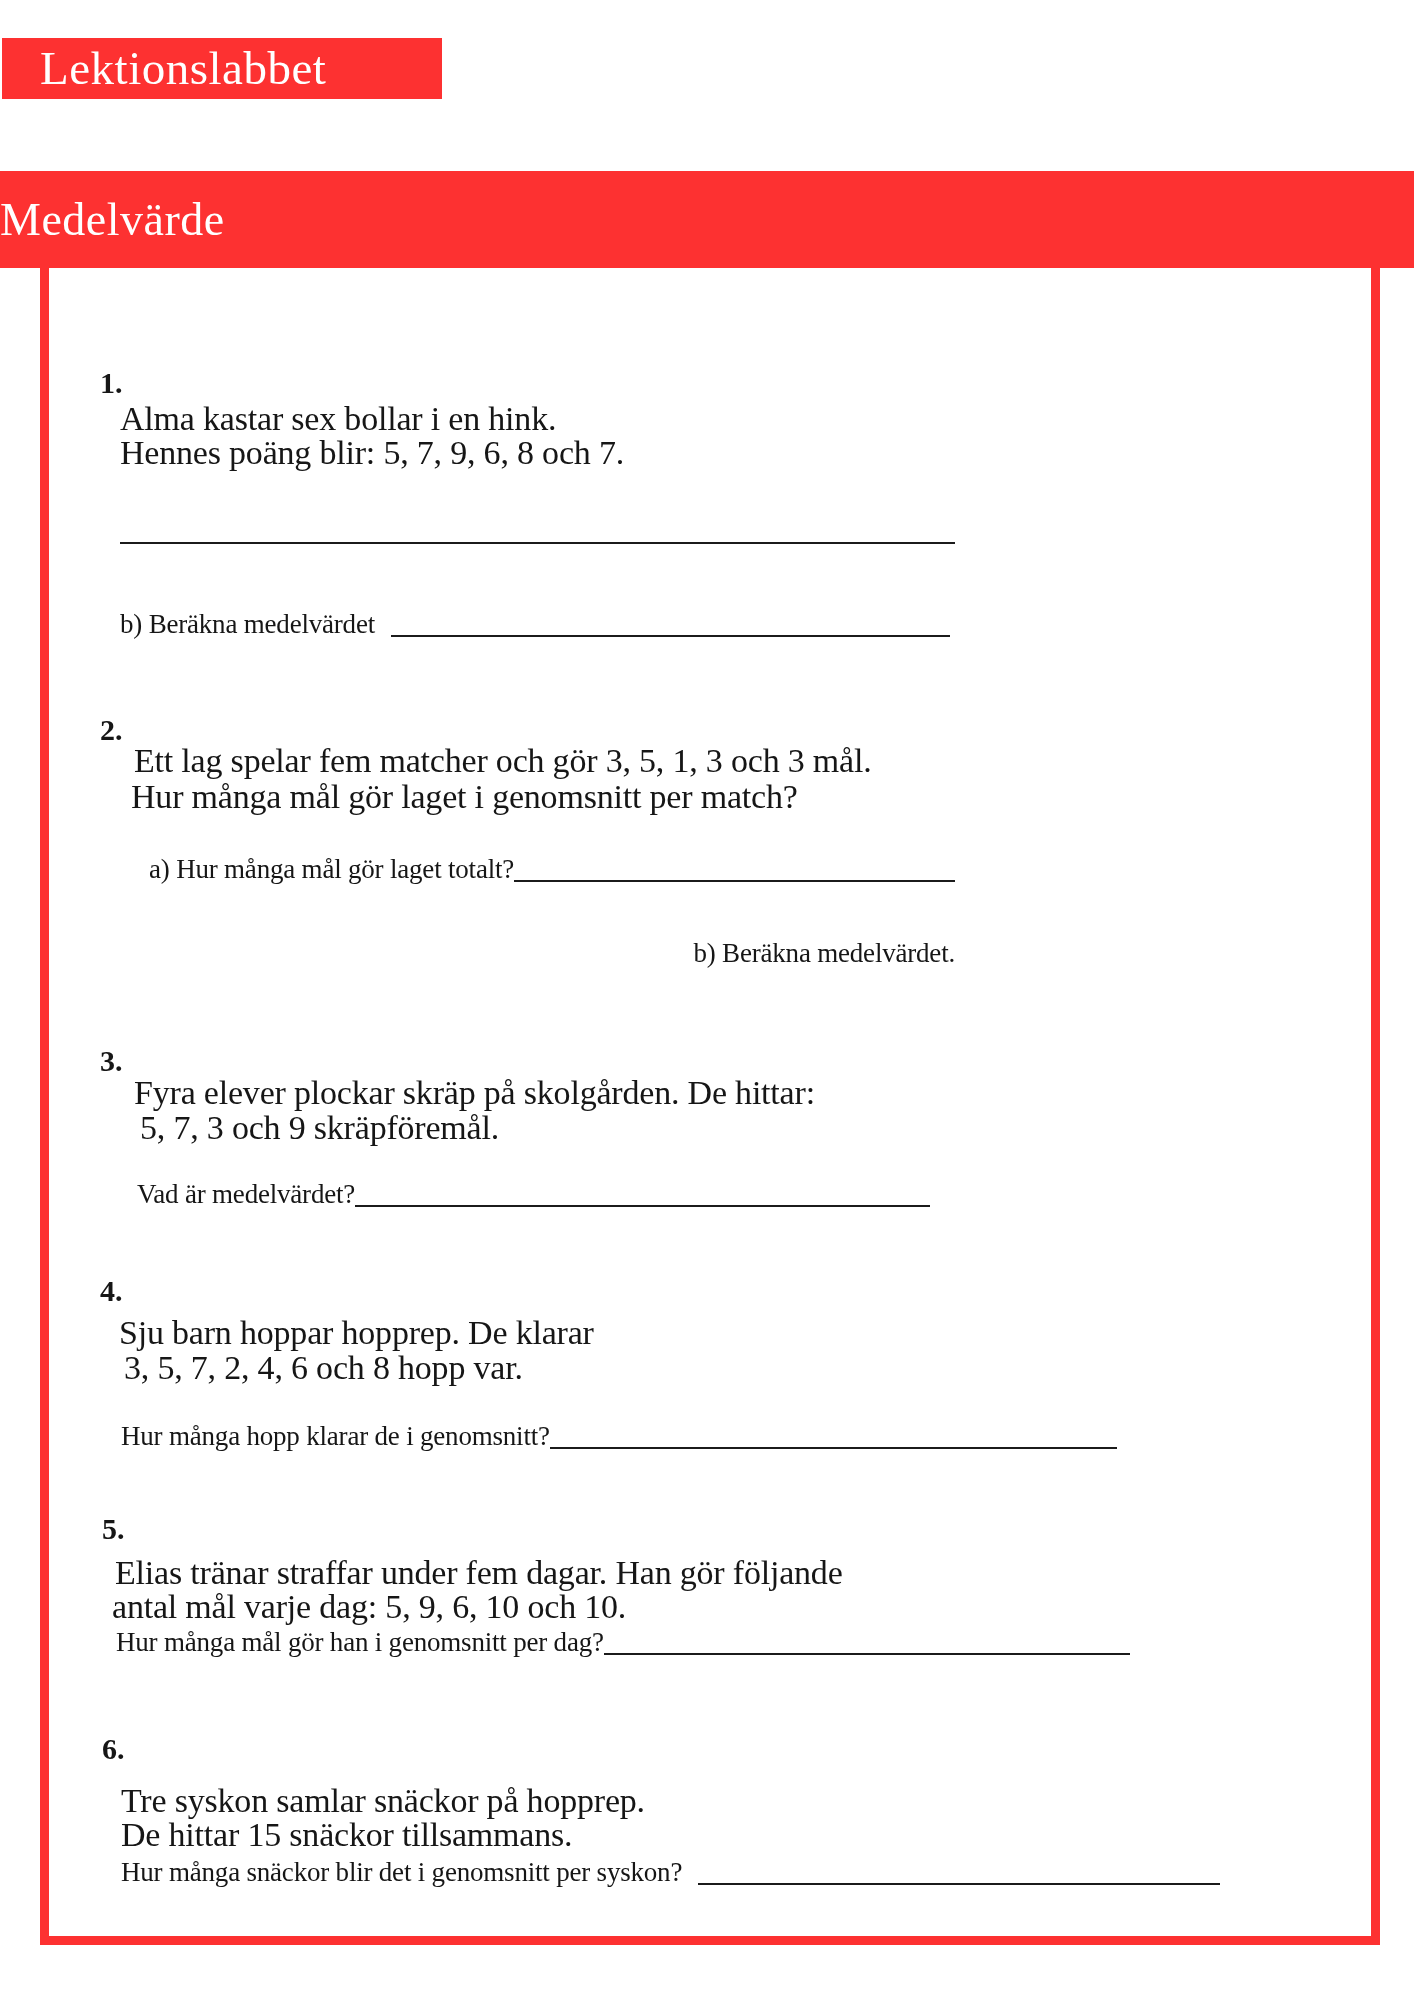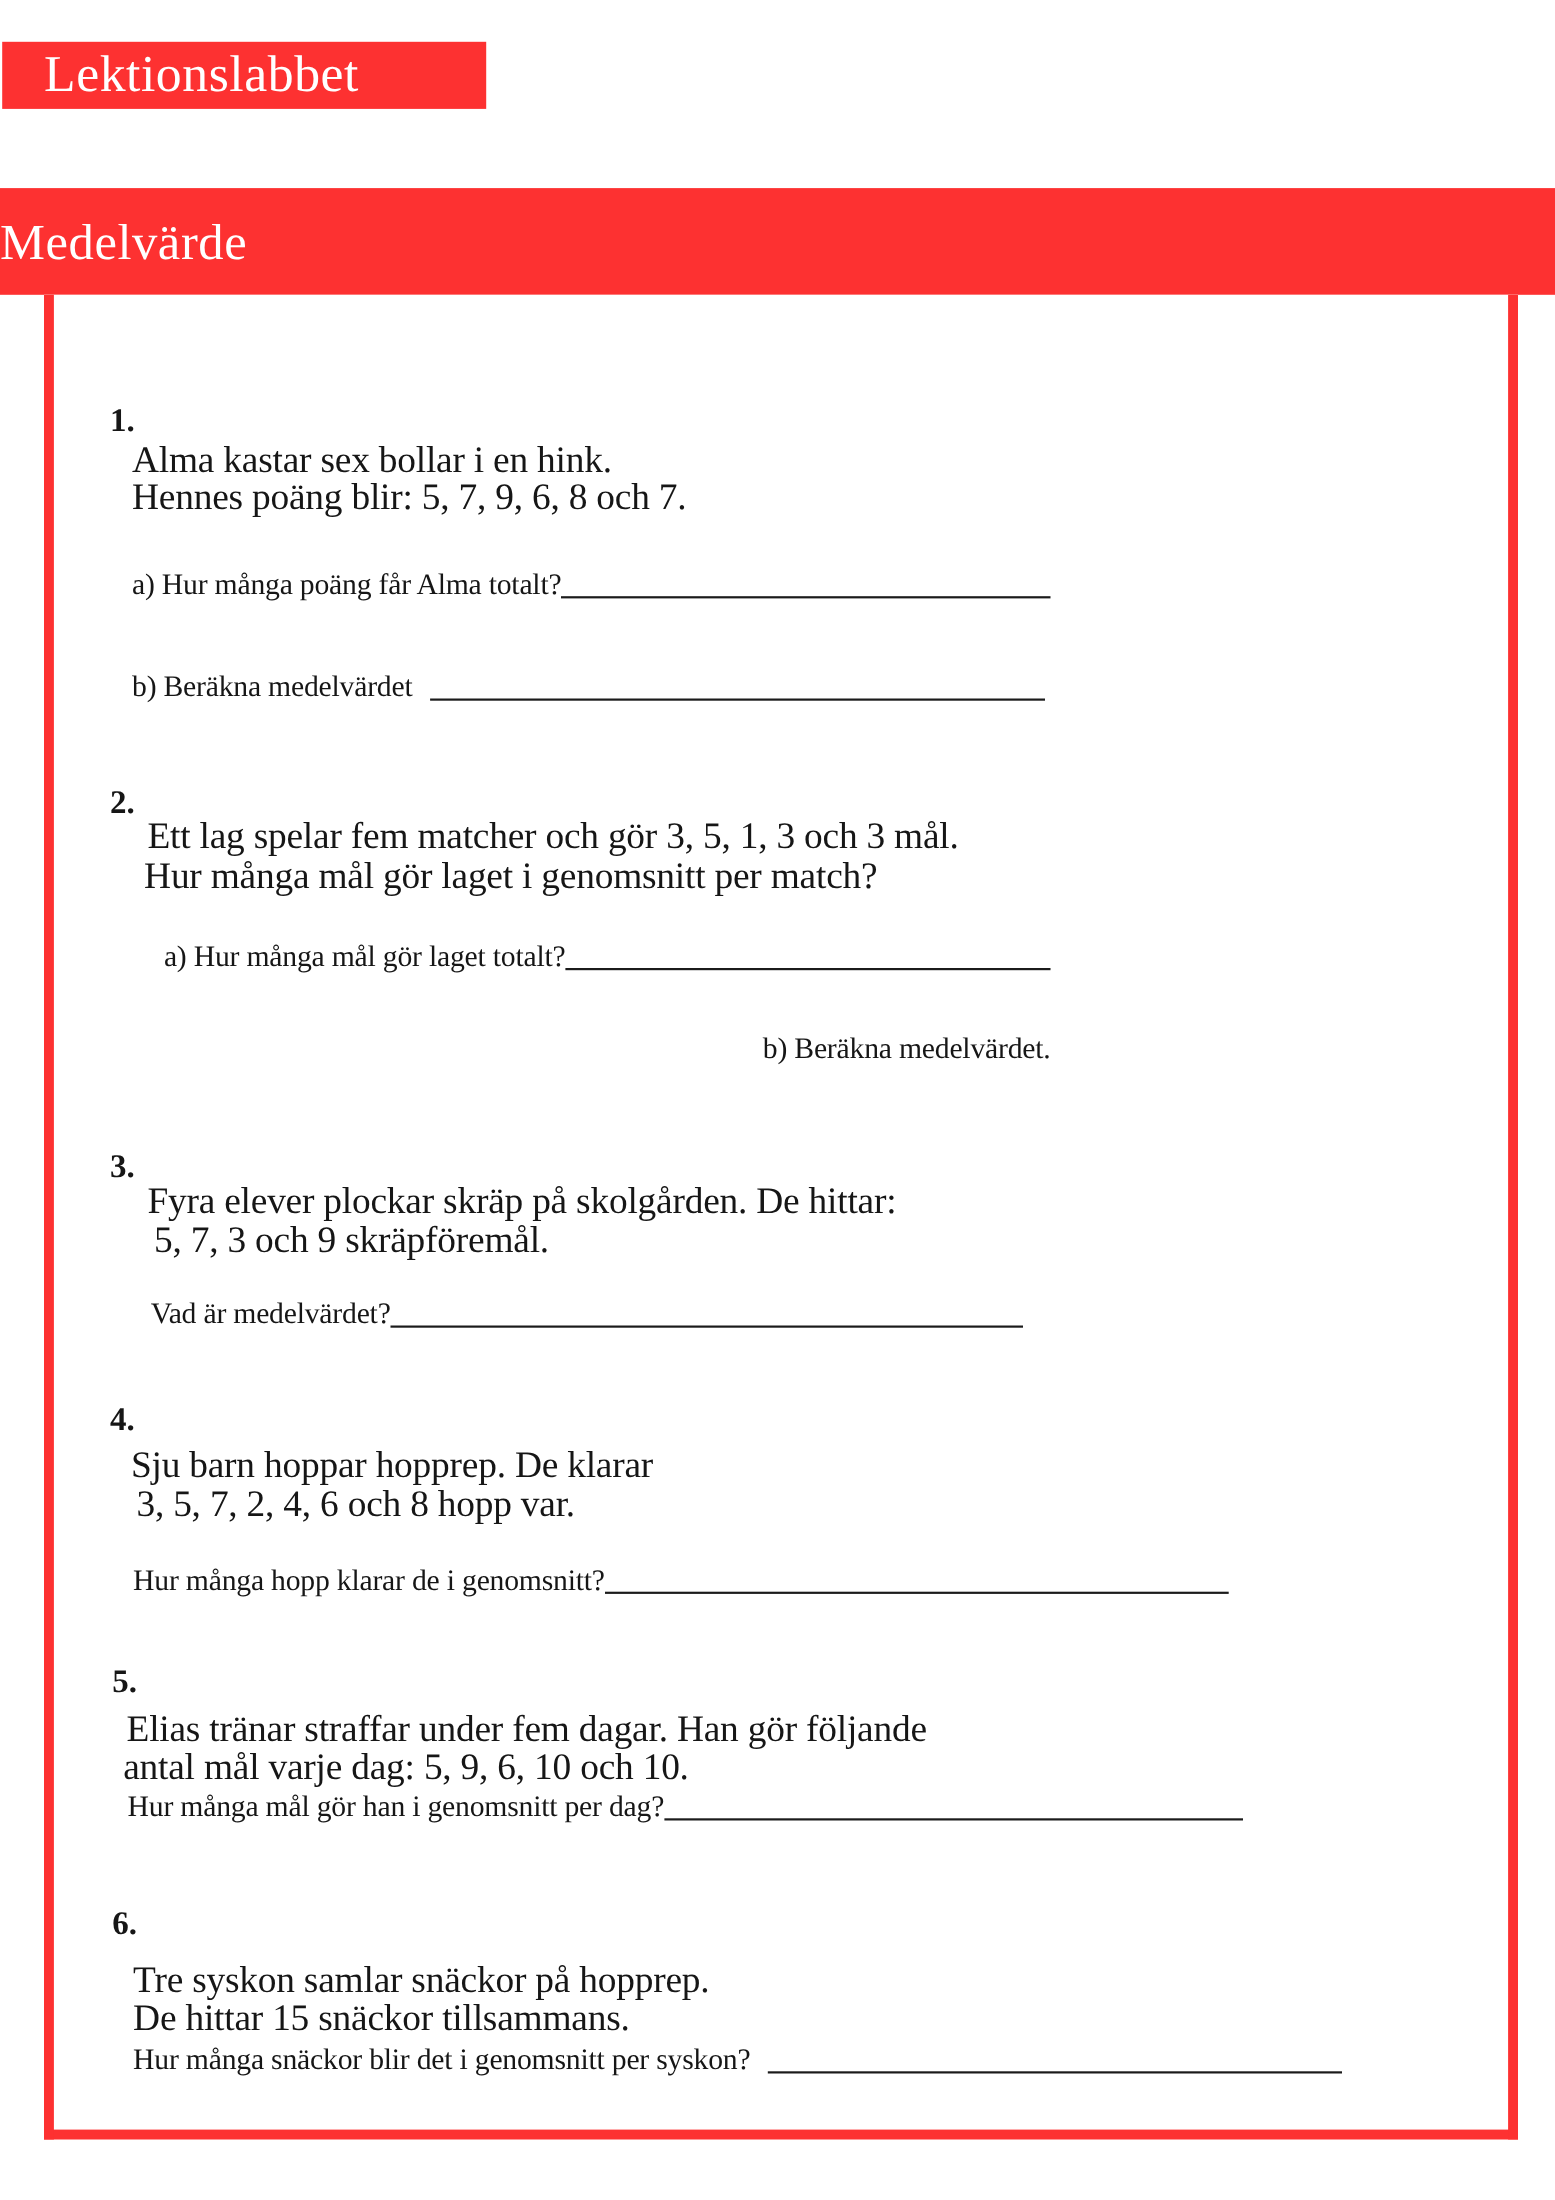--- a/index.html
+++ b/index.html
@@ -58,21 +58,20 @@
   <div class="title-band">
     <span>Medelvärde</span>
   </div>
 
   <div class="frame"></div>
 
   <div class="q-num" style="left:100px; top:366px;">1.</div>
   <div class="q-line" style="left:120px; top:402px;">Alma kastar sex bollar i en hink.</div>
   <div class="q-line" style="left:120px; top:436px;">Hennes poäng blir: 5, 7, 9, 6, 8 och 7.</div>
   <div class="row" style="left:120px; top:513px; width:835px;">
-    <span class="qt">a) Hur många poäng får Alma totalt?</span>
     <span class="blank"></span>
   </div>
   <div class="row" style="left:120px; top:606px; width:830px;">
     <span class="qt">b) Beräkna medelvärdet</span>
     <span class="blank gap"></span>
   </div>
 
   <div class="q-num" style="left:100px; top:713px;">2.</div>
   <div class="q-line" style="left:134px; top:744px;">Ett lag spelar fem matcher och gör 3, 5, 1, 3 och 3 mål.</div>
   <div class="q-line" style="left:131px; top:780px;">Hur många mål gör laget i genomsnitt per match?</div>

